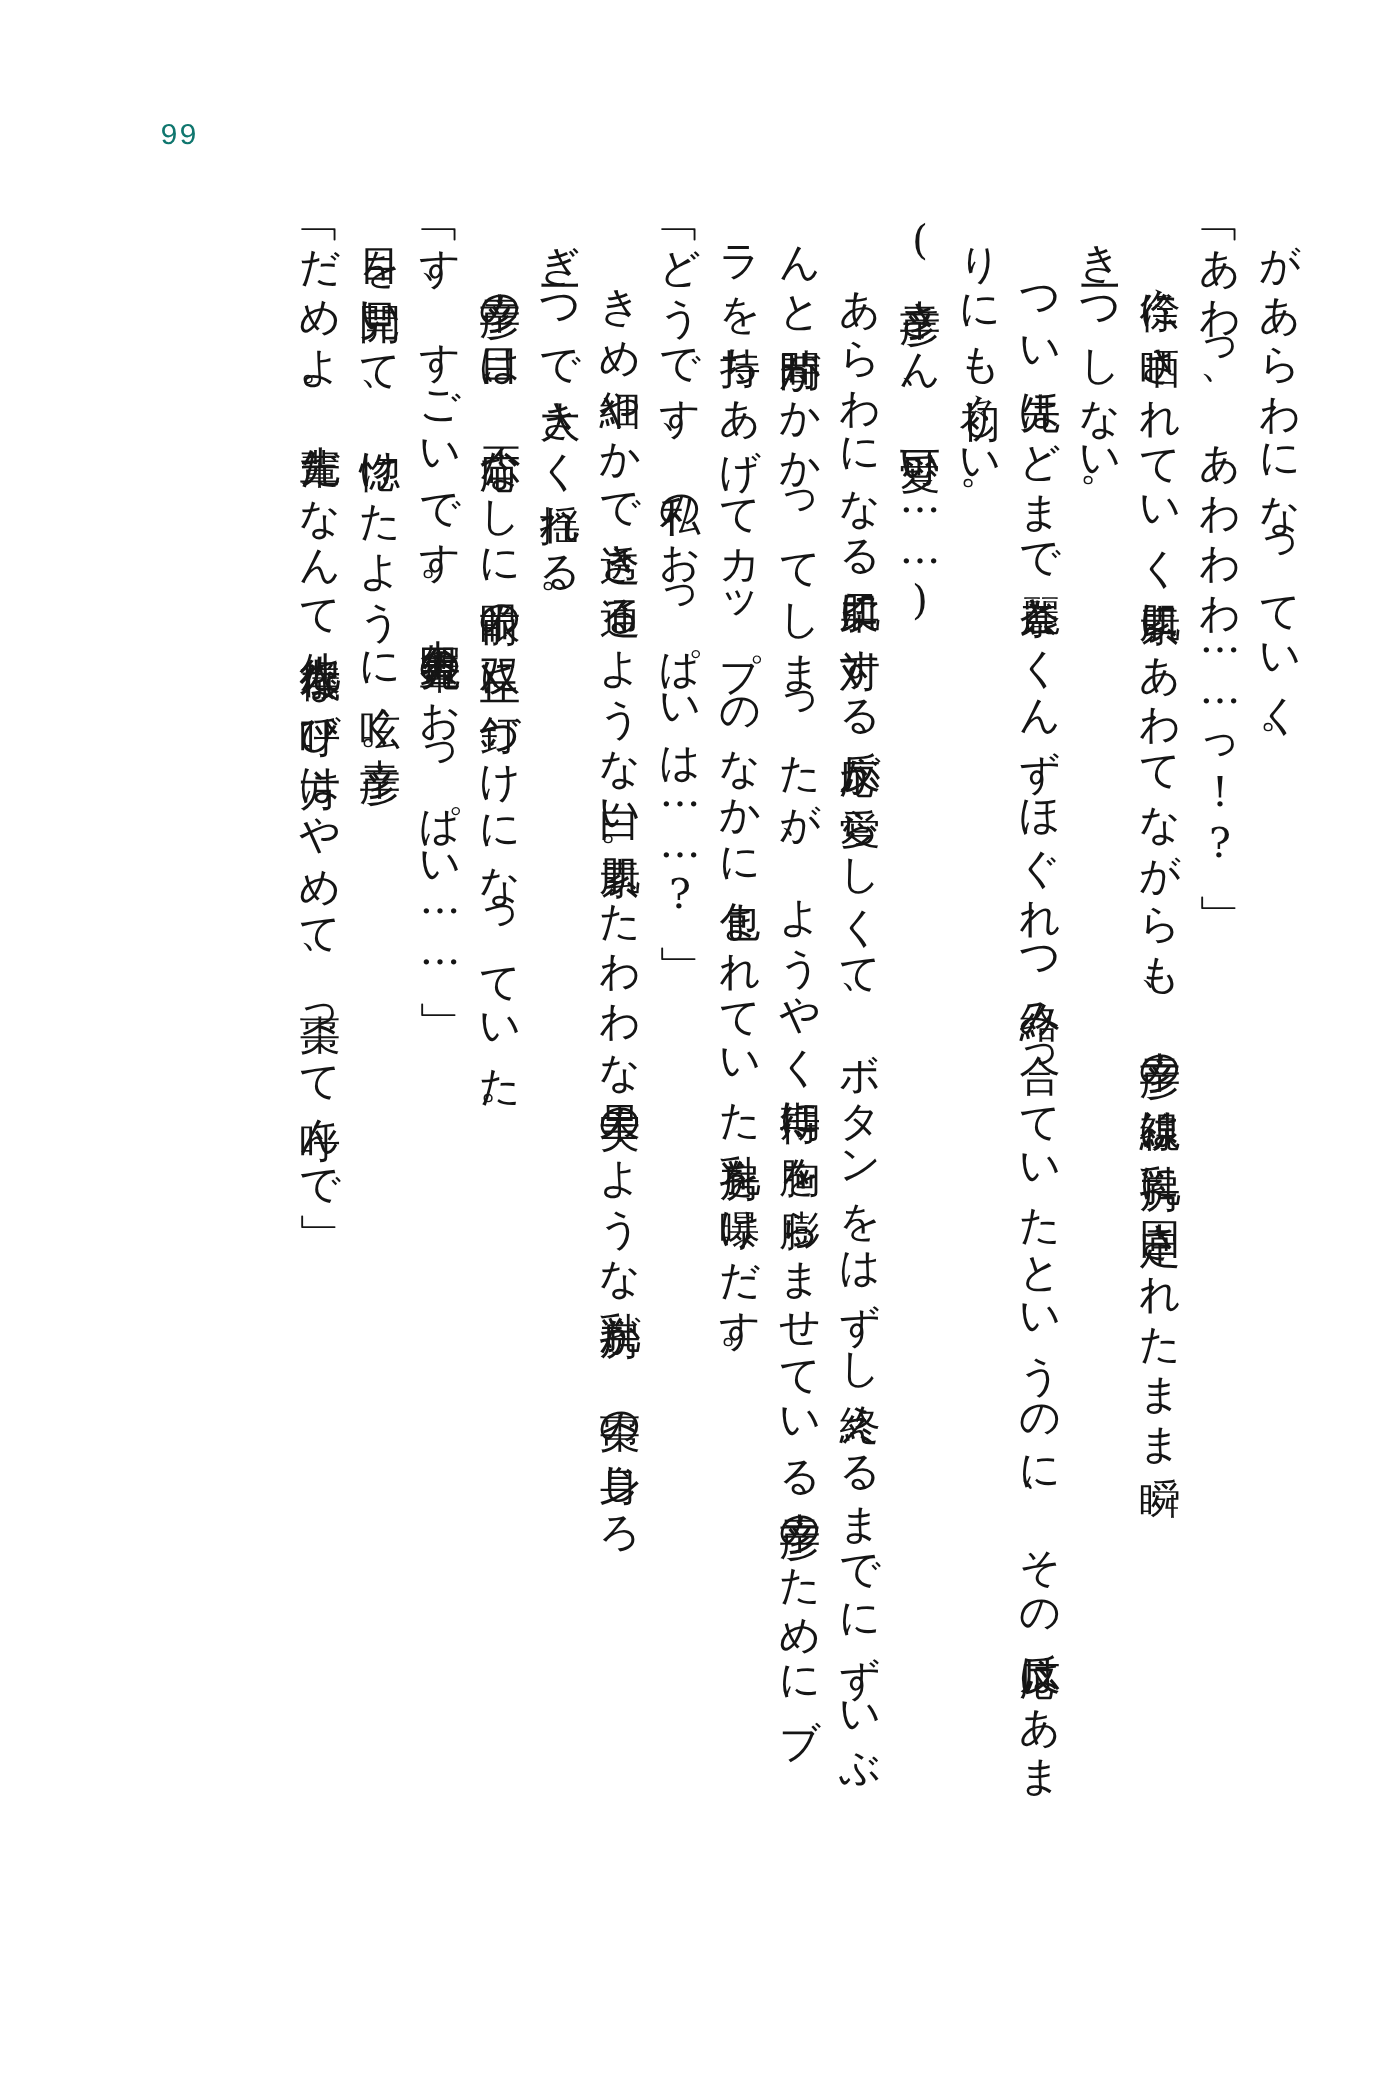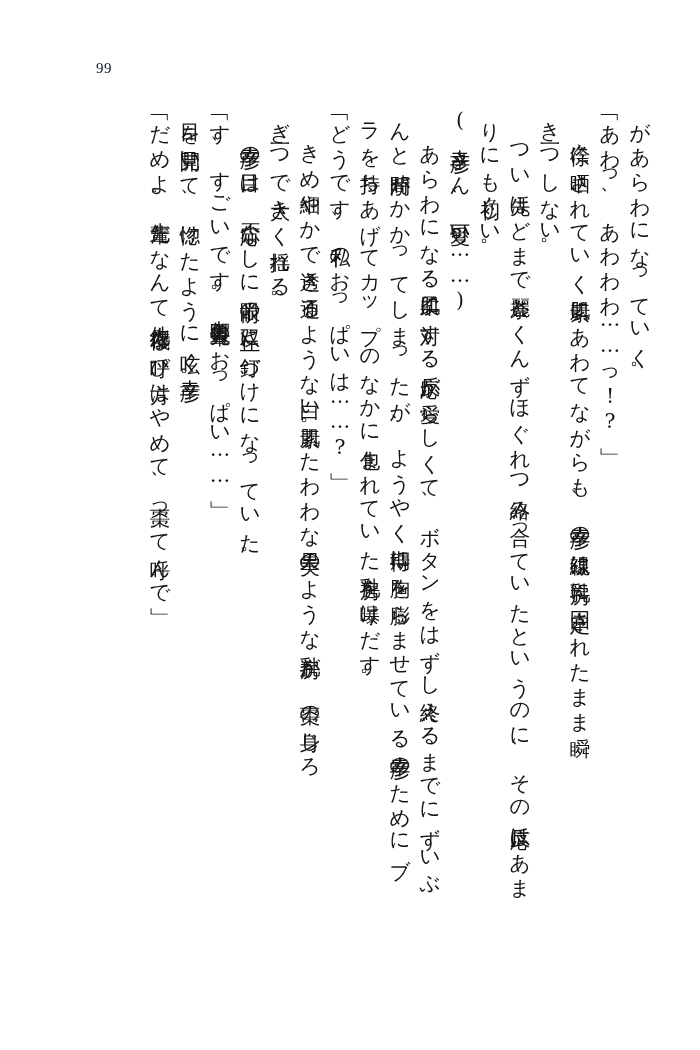--- a/index.html
+++ b/index.html
@@ -18,26 +18,26 @@
   .page {
     position: absolute;
     left: 0;
     top: 0;
     width: 700px;
     height: 1050px;
     background: #ffffff;
   }
   .page-number {
     position: absolute;
-    left: 96px;
+    left: 80px;
     top: 60px;
     font-size: 15px;
     letter-spacing: 0.5px;
-    color: #0f172a;
-    font-family: Liberation Serif, serif;
+    color: #0f766e;
+    font-family: Liberation Mono, monospace;
   }
   .text-block {
     position: absolute;
     top: 108px;
     left: 60px;
     width: 590px;
     height: 830px;
     display: flex;
     flex-direction: row-reverse;
     align-items: flex-start;

